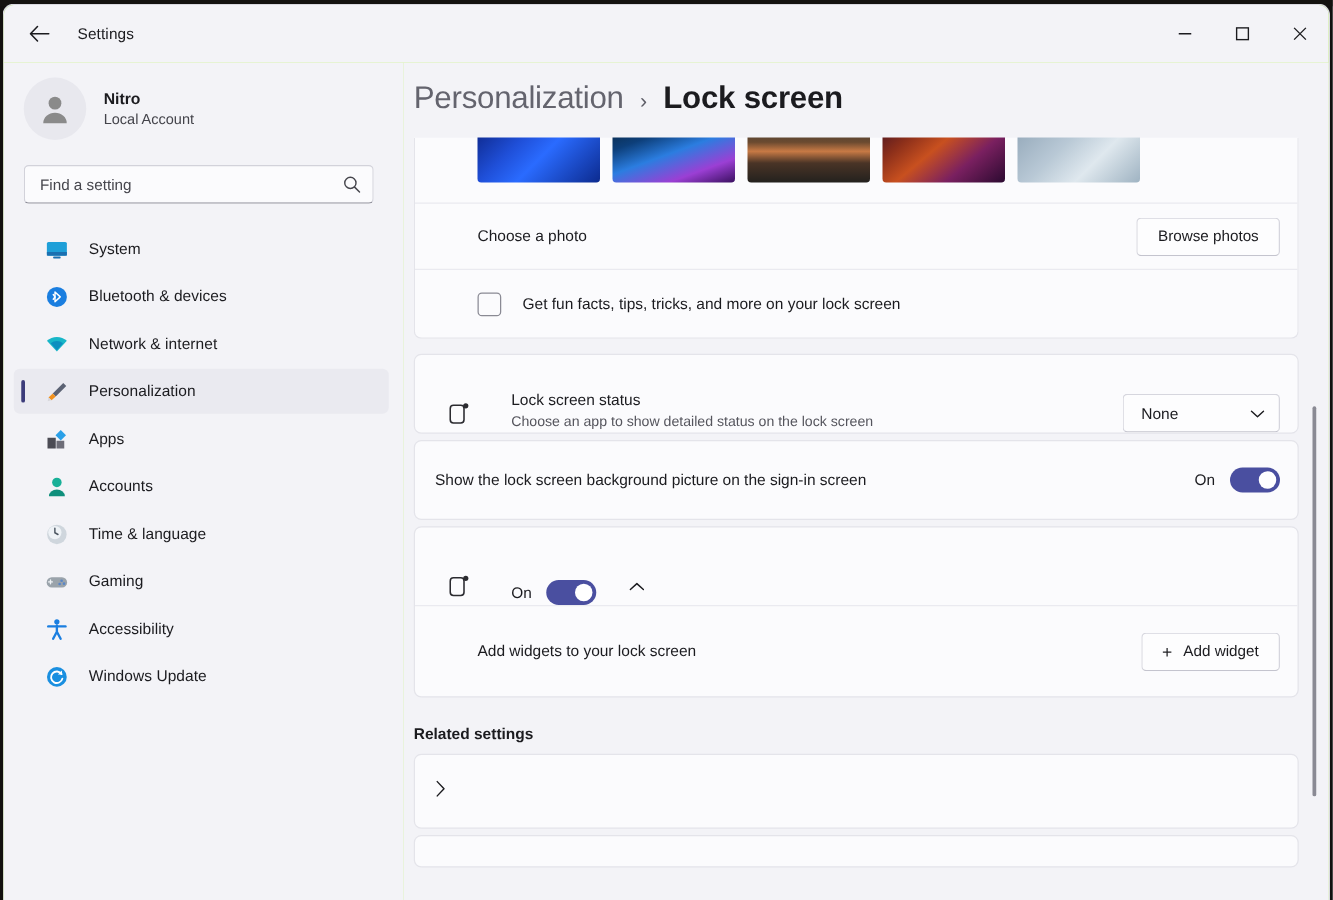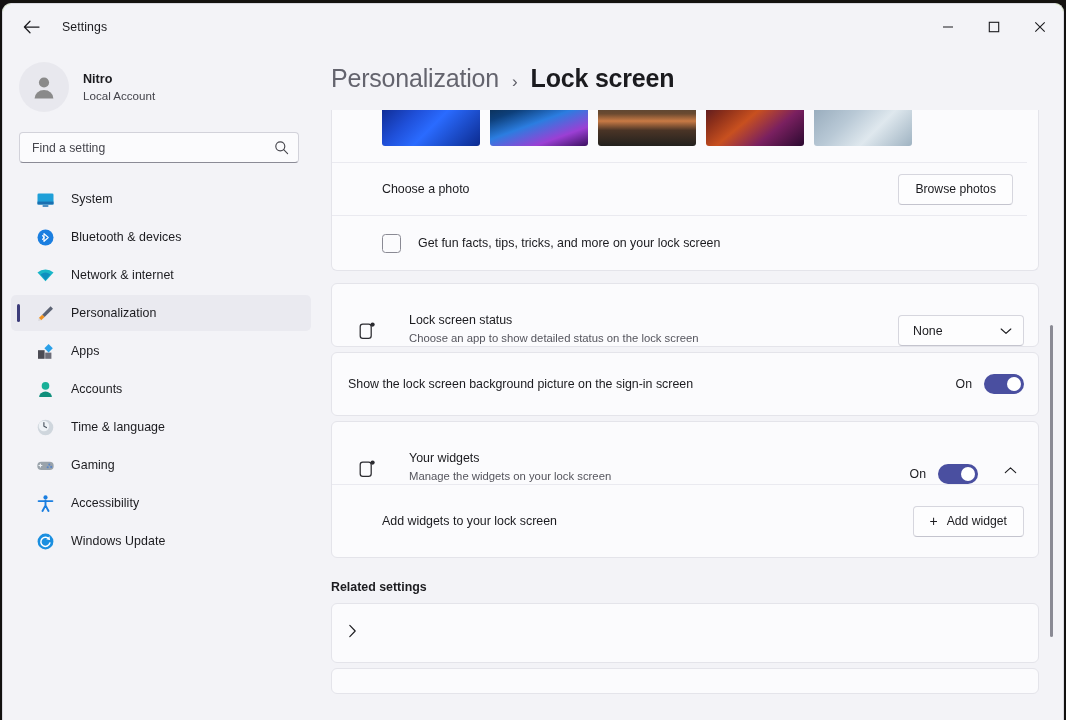--- a/index.html
+++ b/index.html
@@ -202,21 +202,21 @@
     background: #fbfbfd;
     border: 1px solid #e4e4ea;
     border-radius: 6px;
   }
   .card + .card { margin-top: 5px; }
 
   
   .card-thumbs {
     border-radius: 0 0 6px 6px;
     border-top: none;
-    padding: 0 11px 0 0;
+    padding: 0 0 0 0;
   }
   .thumbrow {
     display: flex;
     gap: 10px;
     padding: 0 0 16px 50px;
     height: 52px;
     align-items: flex-end;
   }
   .thumb {
     width: 98px; height: 52px;
@@ -643,24 +643,20 @@
       </div>
 
       <div class="card">
         <div class="setting">
           <span class="lead-icon">
             <svg width="22" height="22" viewBox="0 0 22 22">
               <rect x="3.2" y="4.2" width="11" height="14.2" rx="2.6" fill="none" stroke="#2b2b30" stroke-width="1.25"></rect>
               <circle cx="15.6" cy="4.6" r="2.1" fill="#2b2b30"></circle>
             </svg>
           </span>
-          <div class="setting-text">
-            <div class="setting-title">Your widgets</div>
-            <div class="setting-desc">Manage the widgets on your lock screen</div>
-          </div>
           <div class="toggle-group">
             <span class="toggle-state">On</span>
             <div class="toggle">
                 <span class="knob"></span>
               </div>
           </div>
           <div class="chev-btn">
             <span>
               <svg width="13" height="9" viewBox="0 0 13 9">
                   <path d="M1.3 6.6 L6.5 1.9 L11.7 6.6" stroke="#1b1b1f" stroke-width="1.15" fill="none" stroke-linecap="round" stroke-linejoin="round"></path>

